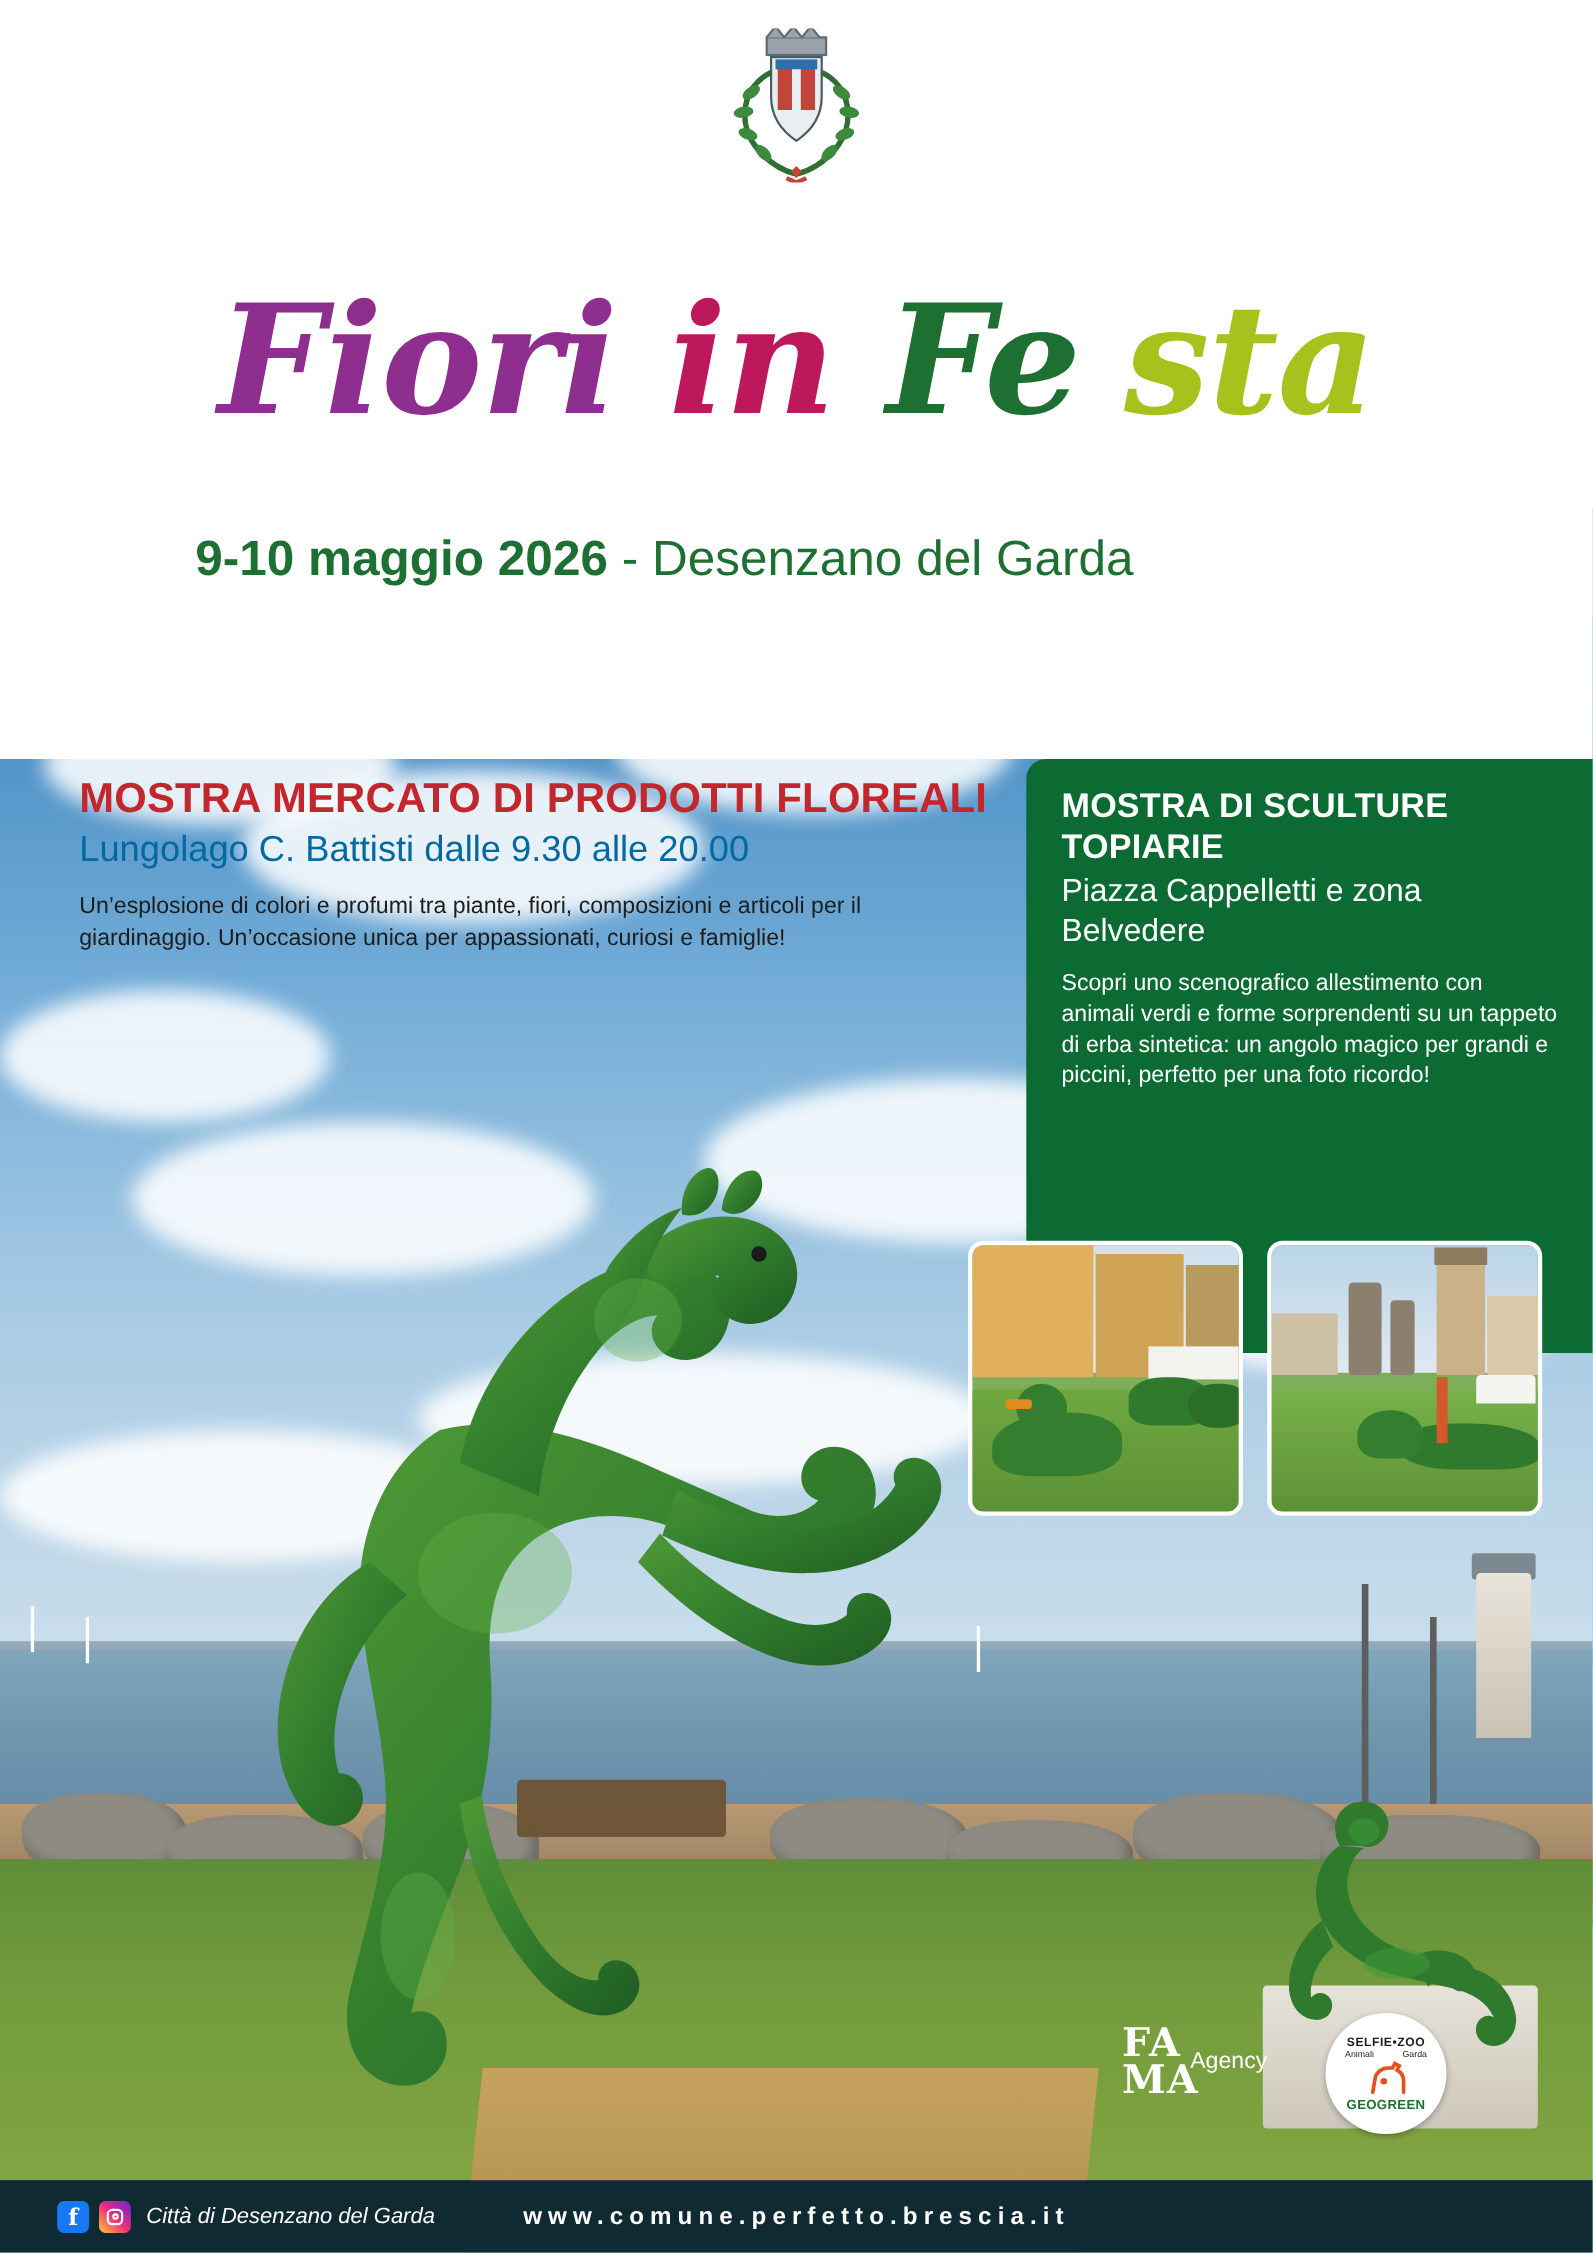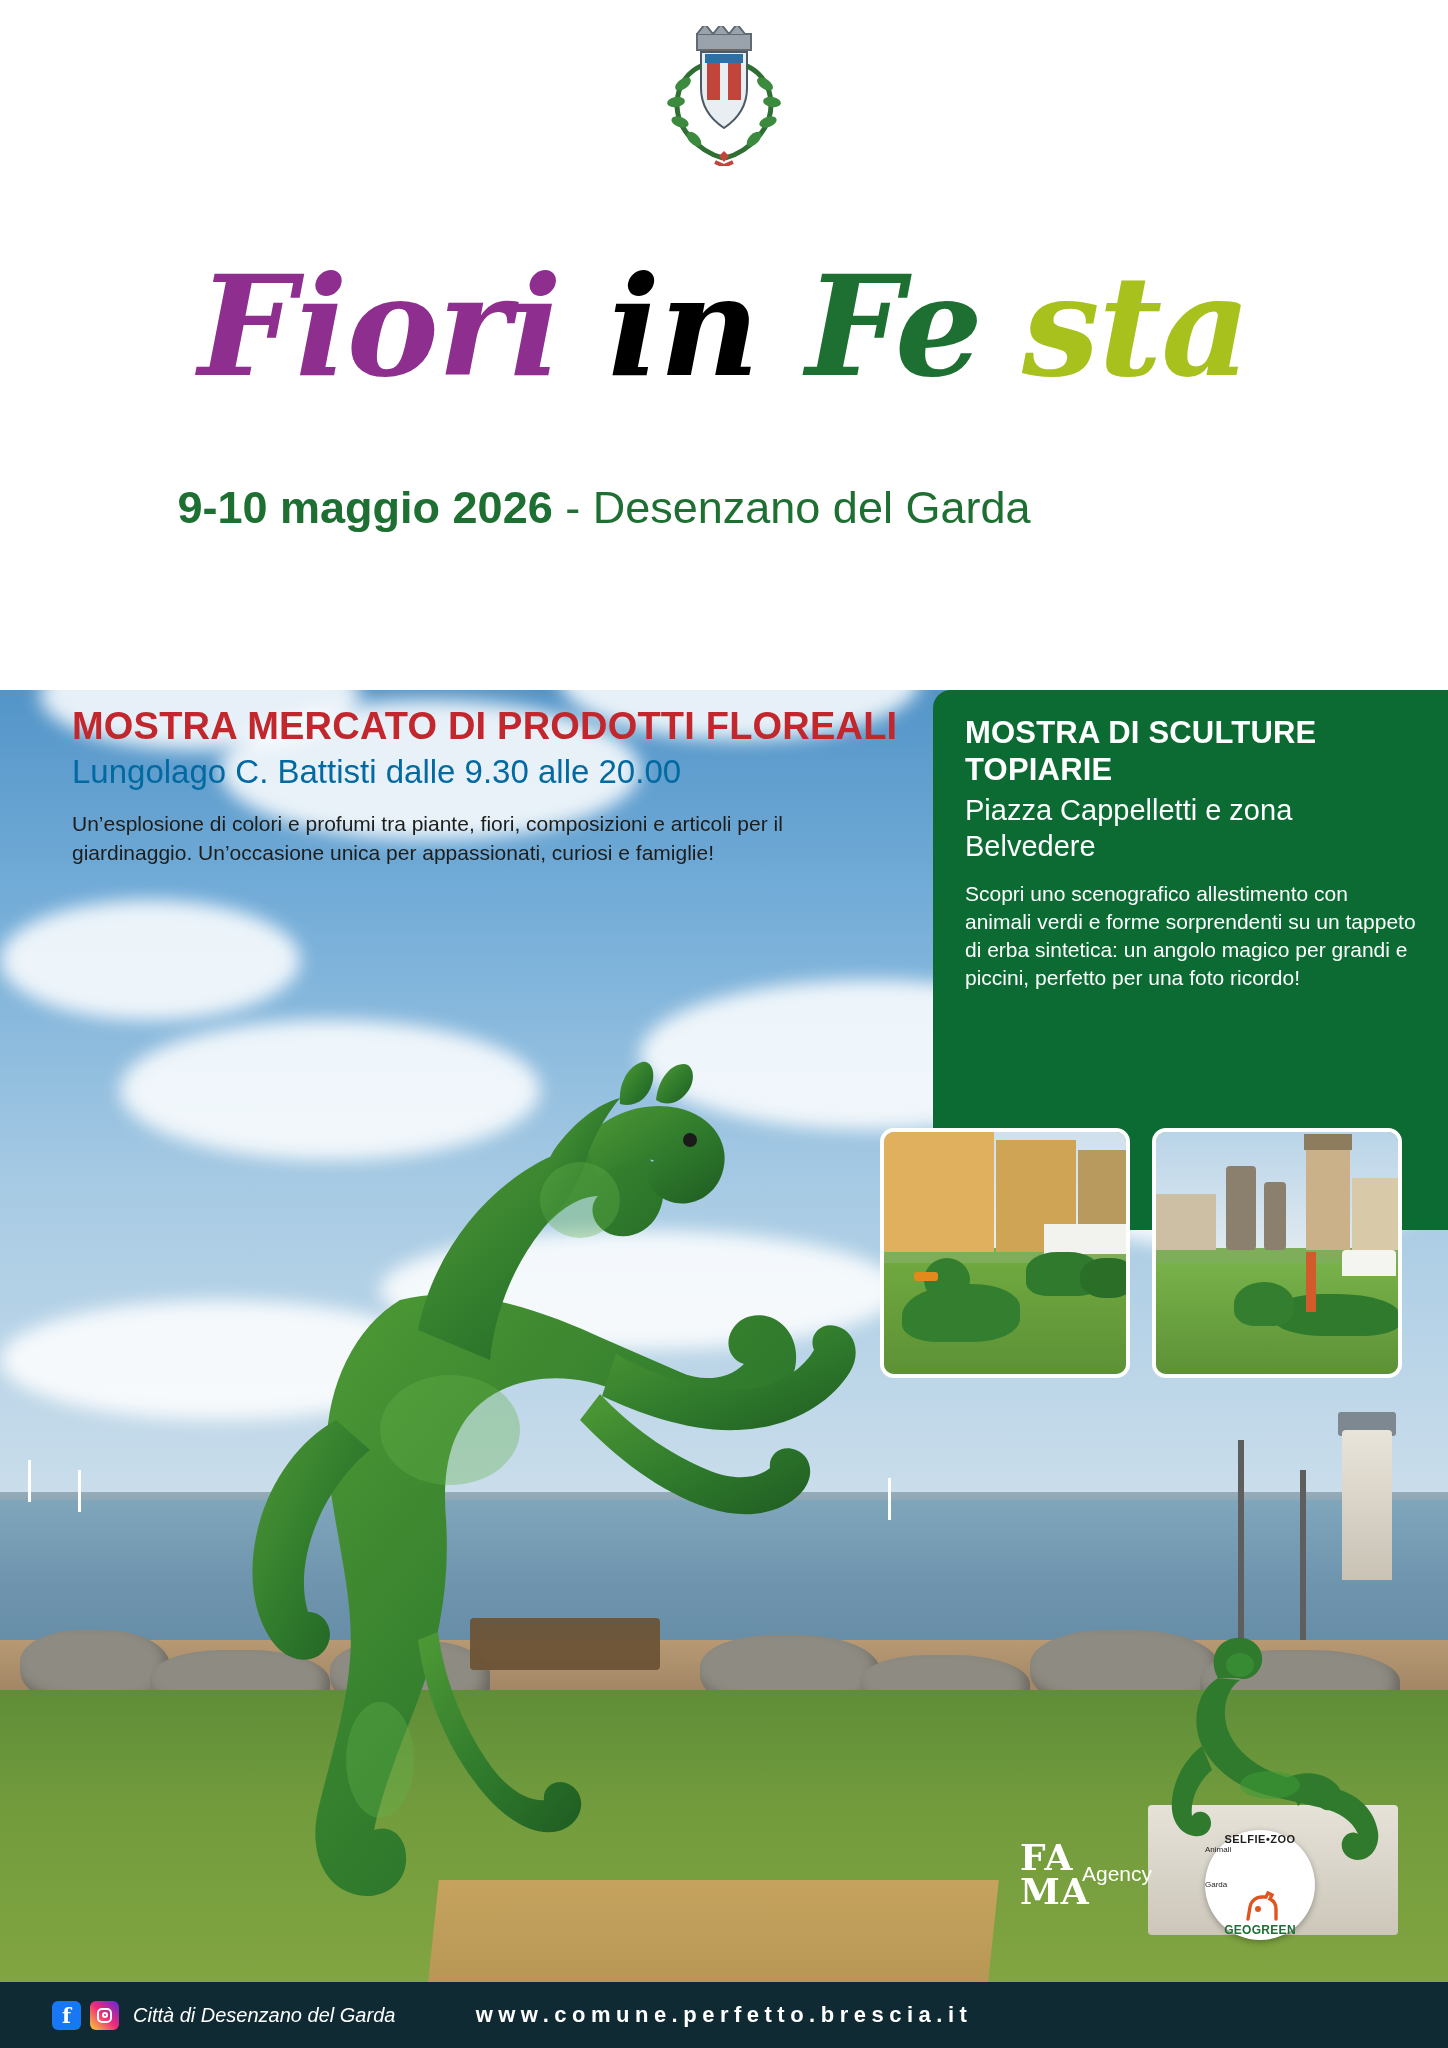--- a/index.html
+++ b/index.html
@@ -59,21 +59,21 @@
     text-align: center;
     font-family: "DejaVu Serif", serif;
     font-style: italic;
     font-weight: 700;
     font-size: 138px;
     line-height: 150px;
     letter-spacing: -1px;
     white-space: nowrap;
   }
   .title .w1 { color: #8e2f8f; }
-  .title .w2 { color: #000000; }
+  .title .w2 { color: #be185d; }
   .title .w3 { color: #1d6f32; }
   .title .w4 { color: #a9c11c; margin-left: 40px; }
 
   .subtitle {
     position: absolute;
     left: 0; top: 480px;
     width: 1208px;
     text-align: center;
     font-size: 45px;
     line-height: 56px;
@@ -286,21 +286,21 @@
     font-size: 21px; font-weight: 400;
   }
   .selfie-zoo {
     position: absolute; left: 1205px; top: 1830px;
     width: 110px; height: 110px; border-radius: 50%;
     background: #ffffff; z-index: 9;
     display: flex; flex-direction: column; align-items: center; justify-content: center;
     box-shadow: 0 2px 6px rgba(0,0,0,.3);
   }
   .sz-top { font-size: 11px; font-weight: 700; color: #1d1d1b; letter-spacing: .5px; }
-  .sz-mid { font-size: 8px; color: #1d1d1b; display: flex; gap: 26px; width: 100%; justify-content: center; flex-direction: column;}
+  .sz-mid { font-size: 8px; color: #1d1d1b; display: flex; gap: 26px; width: 100%; justify-content: center;}
   .sz-animal { width: 44px; height: 34px; }
   .sz-bottom { font-size: 12px; font-weight: 700; color: #1d6f32; letter-spacing: .3px; }
 
   
   .footer {
     position: absolute;
     left: 0; bottom: 0;
     width: 1448px; height: 66px;
     background: #0f2a33;
     z-index: 10;

